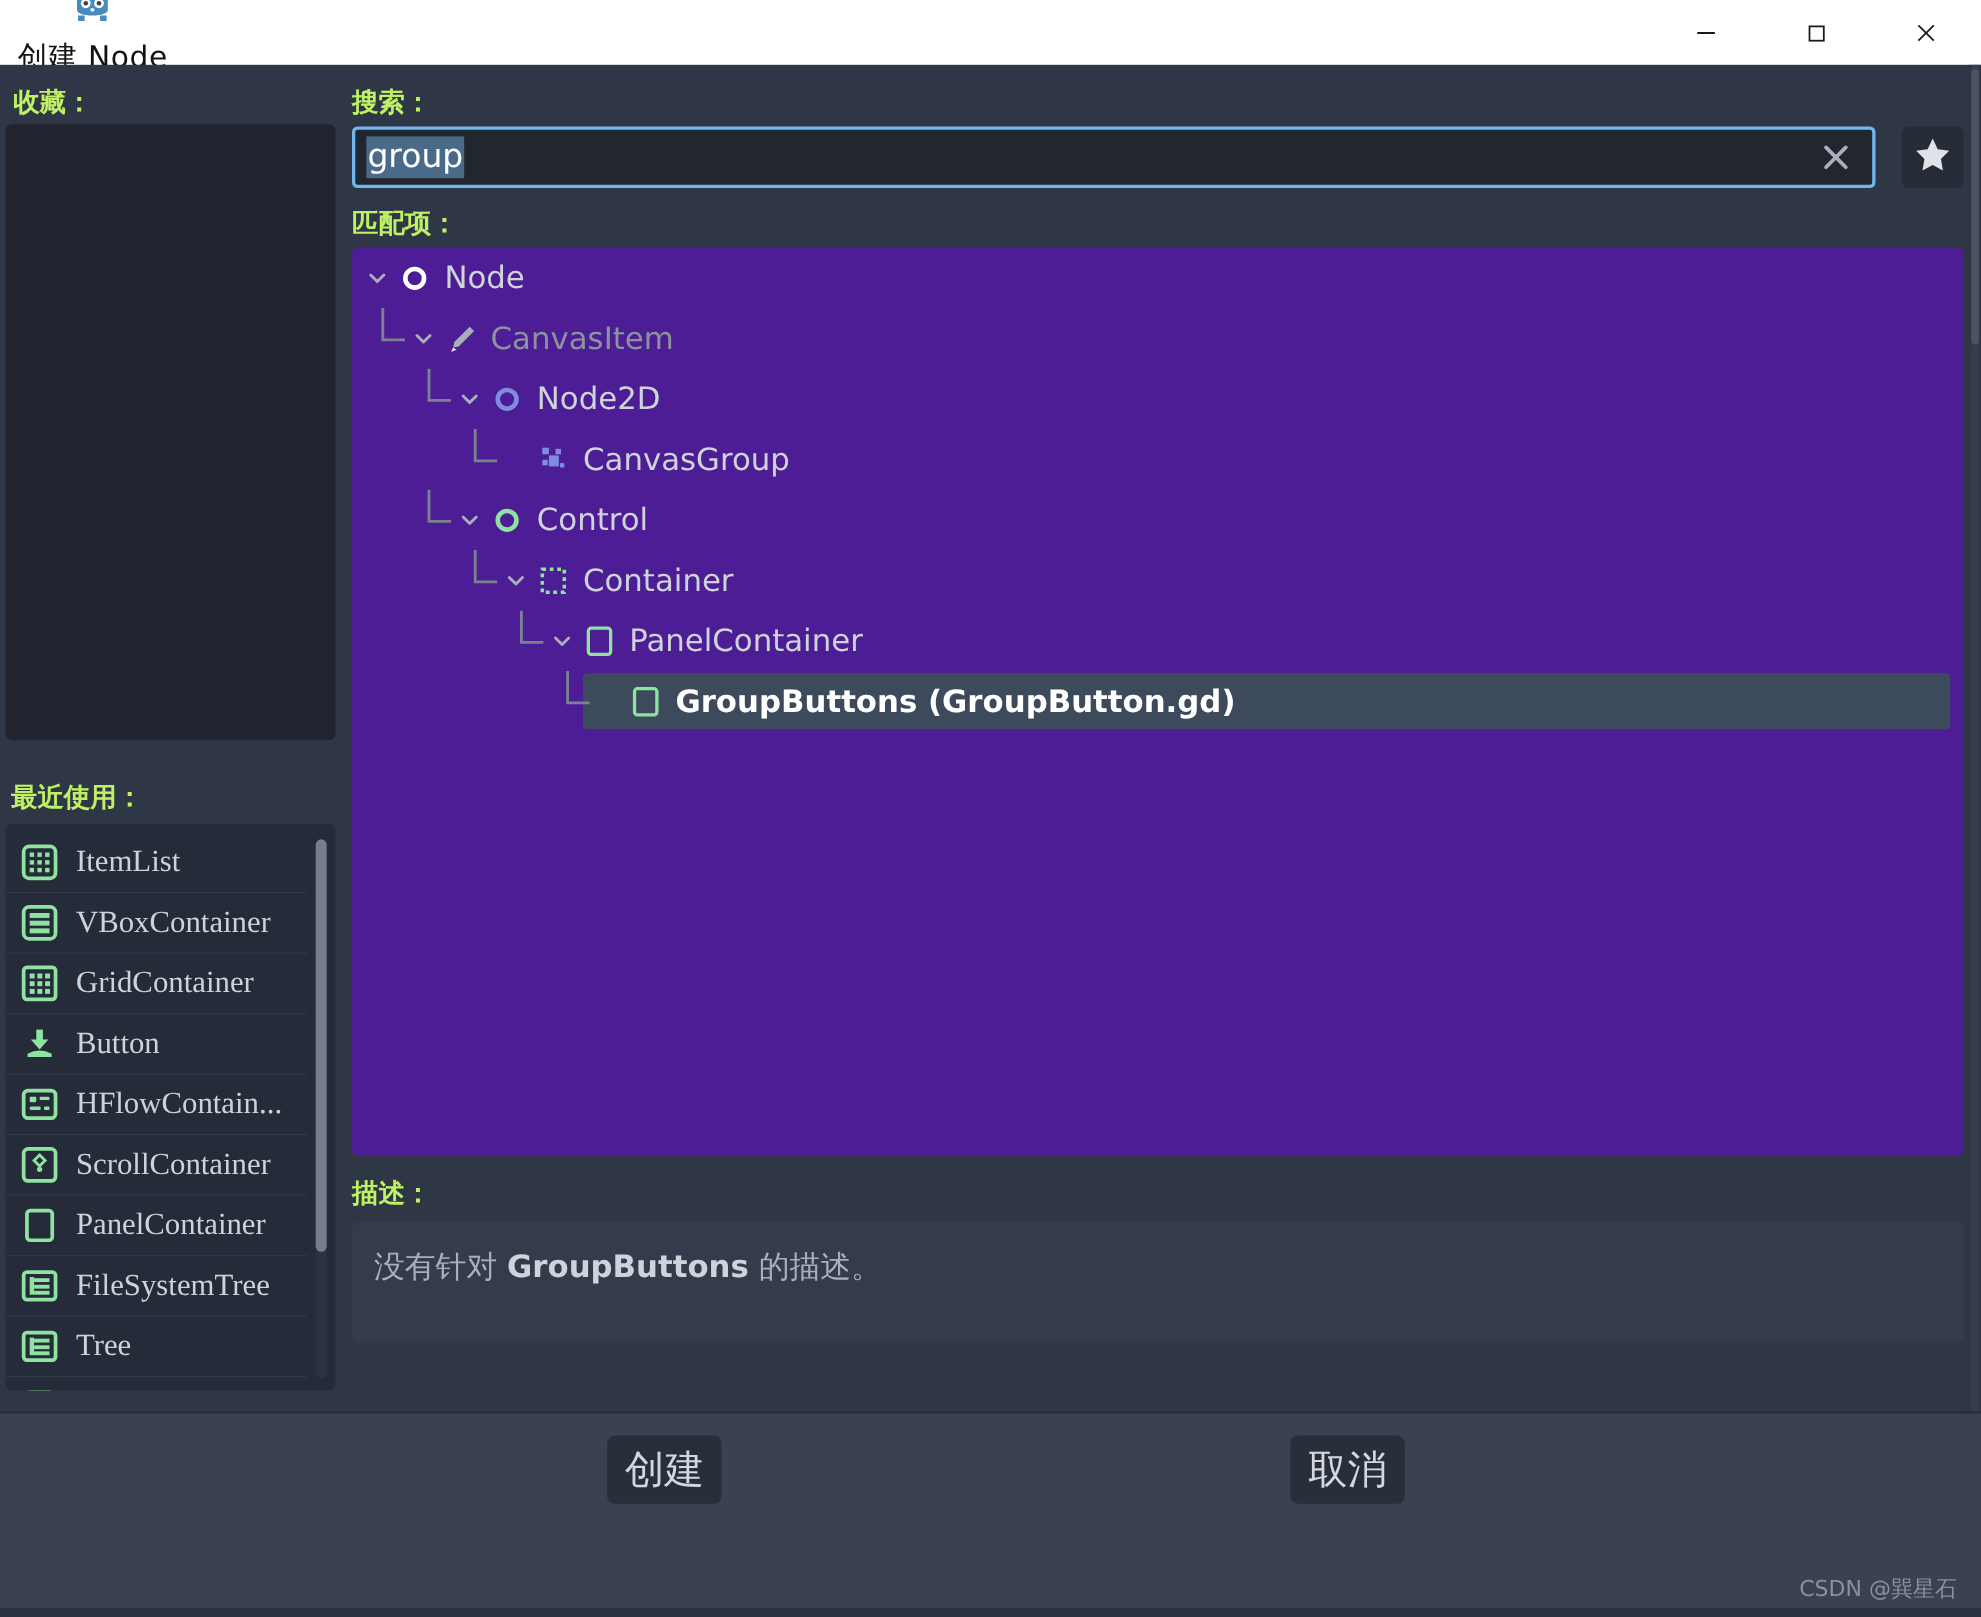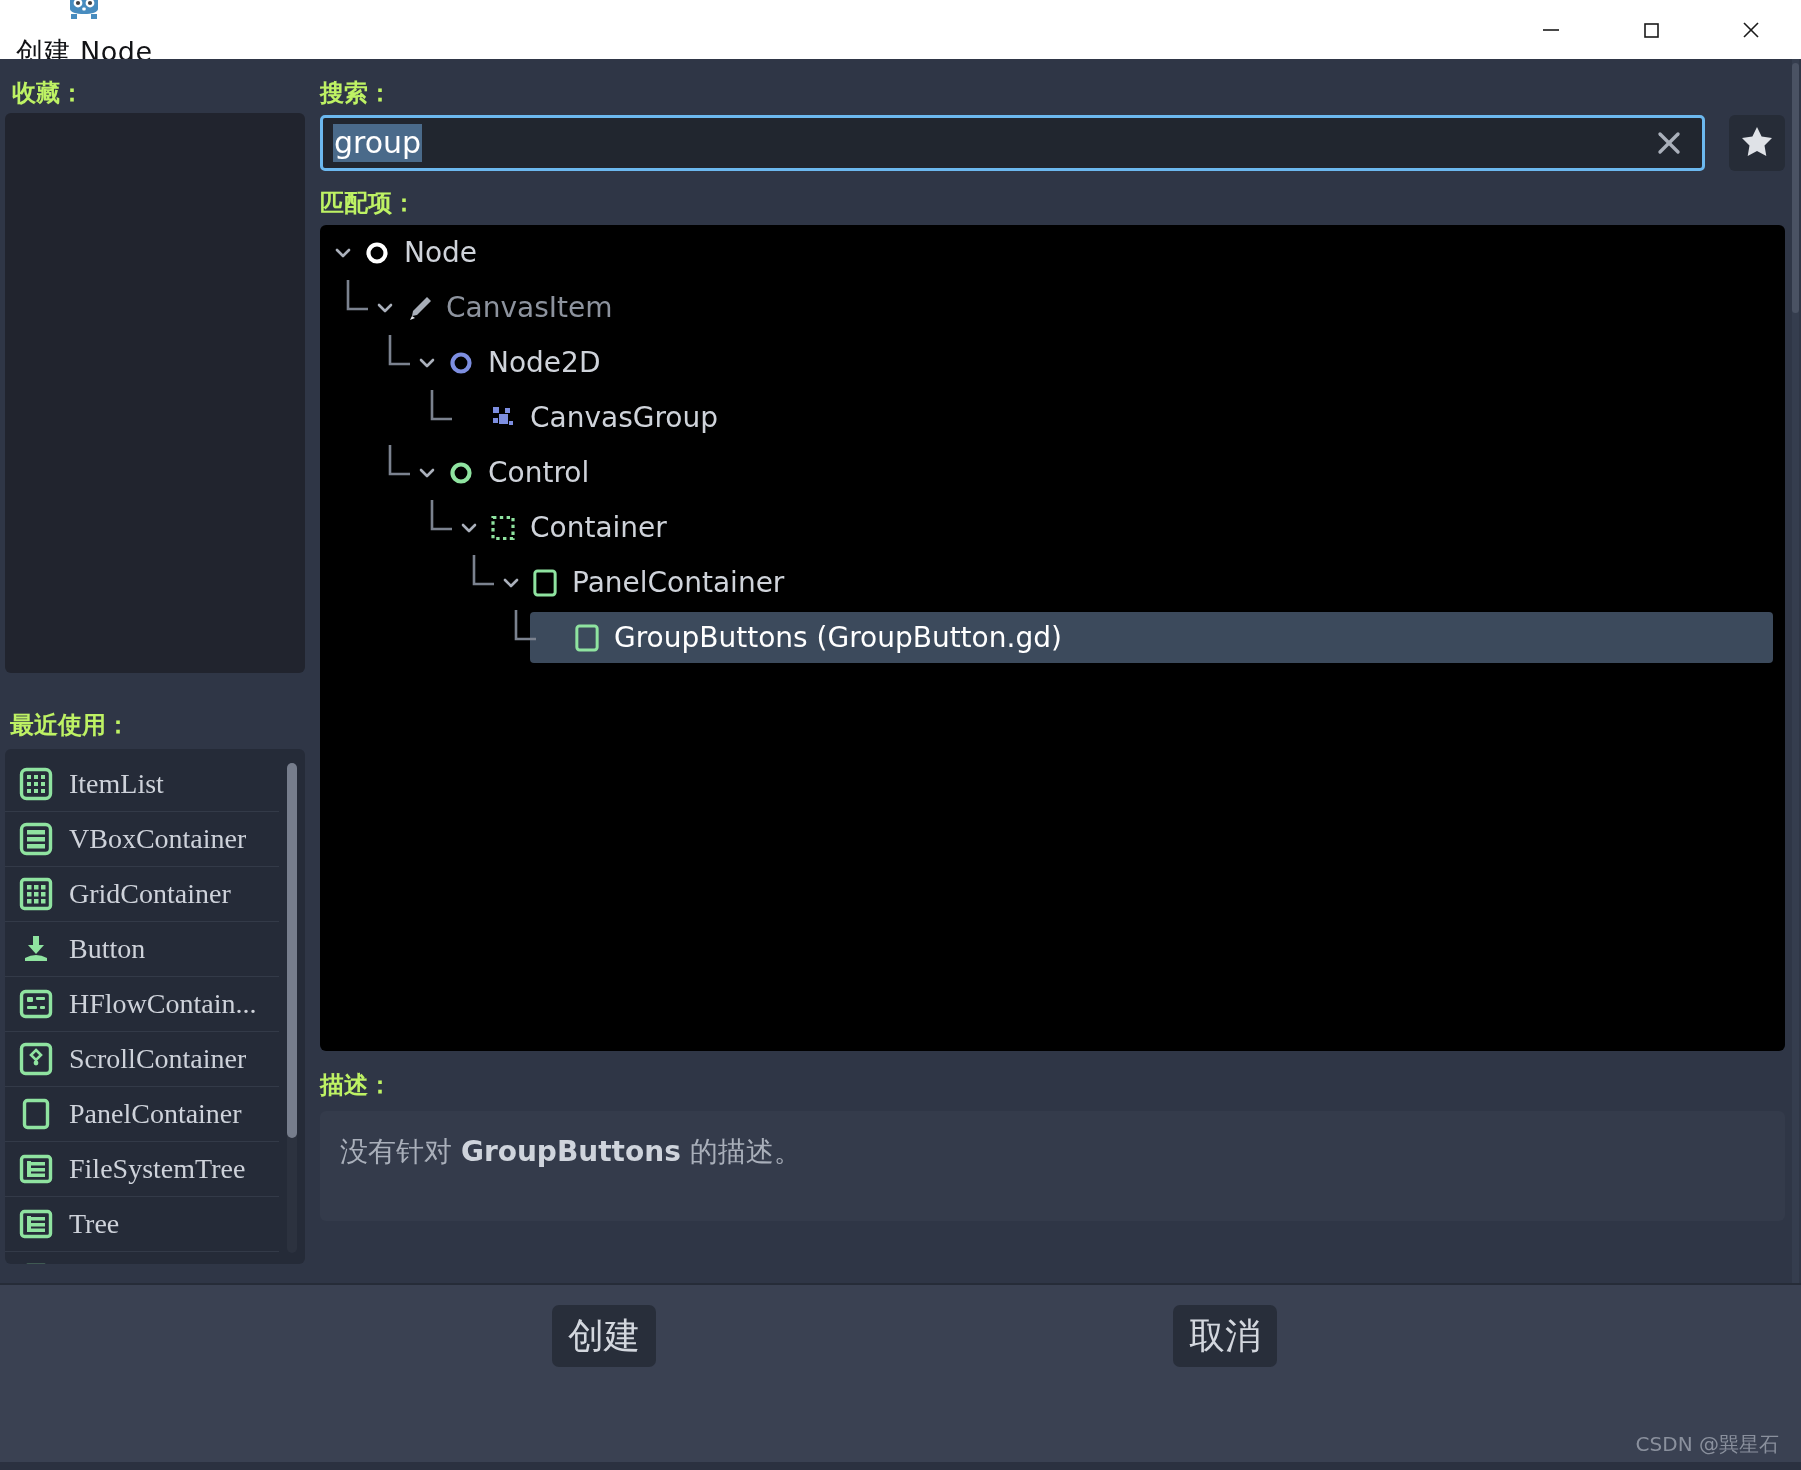--- a/index.html
+++ b/index.html
@@ -178,21 +178,21 @@
     background: #262c37;
     border-radius: 6px;
     display: flex; align-items: center; justify-content: center;
   }
   .matches-label { position: absolute; left: 0; top: 128px; }
 
   .tree-box {
     position: absolute;
     left: 0; top: 166px;
     width: 1465px; height: 826px;
-    background: #000000;
+    background: #4c1d95;
     border-radius: 6px;
     overflow: hidden;
   }
   .tree-row {
     position: relative;
     height: 55px;
     display: flex; align-items: center;
     white-space: nowrap;
   }
   .tree-row .twisty {
@@ -579,21 +579,21 @@
             <div class="tree-row" style="position: absolute; left: 0px; top: 0px; right: 0px;">
               <span class="guide" style="left: 192px; width: 30px;"><svg width="30" height="55" viewBox="0 0 30 55">
                   <path d="M4 0 L4 29 L24 29" fill="none" stroke="#7b828f" stroke-width="2.6"></path>
                 </svg></span>
               <span class="twisty" style="margin-left: 220px;"></span>
               <span class="ic">
                 <svg width="34" height="34" viewBox="0 0 34 34">
                   <rect x="5.5" y="3.5" width="23" height="27" rx="3" fill="none" stroke="#8fe3a0" stroke-width="3.4"></rect>
                 </svg>
               </span>
-              <span class="lbl" style="color: rgb(255, 255, 255);">GroupButtons (GroupButton.gd)</span>
+              <span class="lbl" style="color: rgb(255, 255, 255); font-weight: bold;">GroupButtons (GroupButton.gd)</span>
             </div>
           </div>
         </div>
     </div>
 
     <div class="section-label desc-label">描述：</div>
     <div class="desc-box">
       <div class="desc-text">
         <span>没有针对 </span><b>GroupButtons</b><span> 的描述。</span>
       </div>

